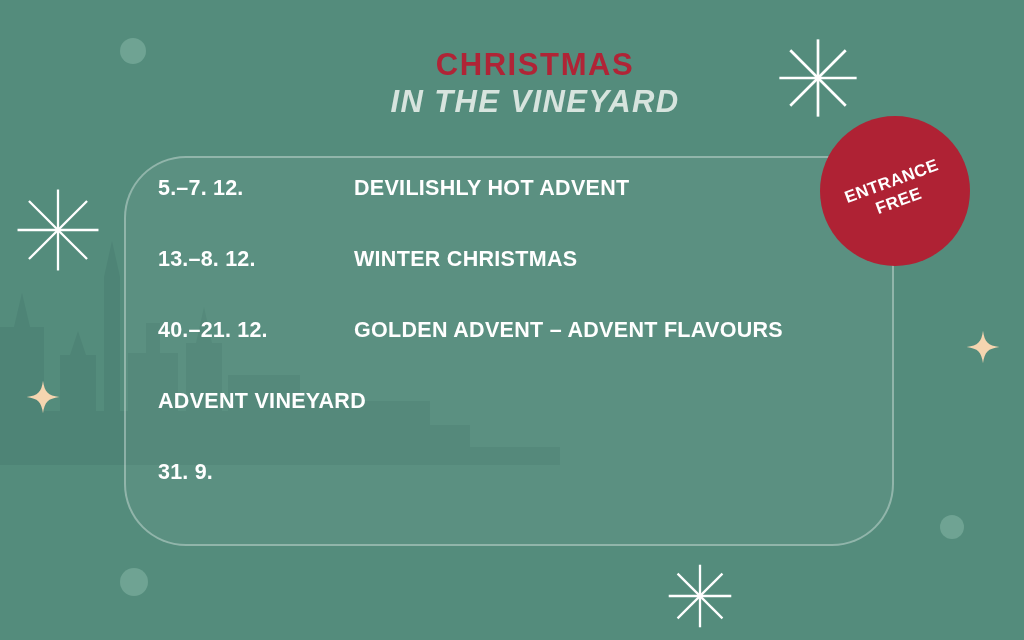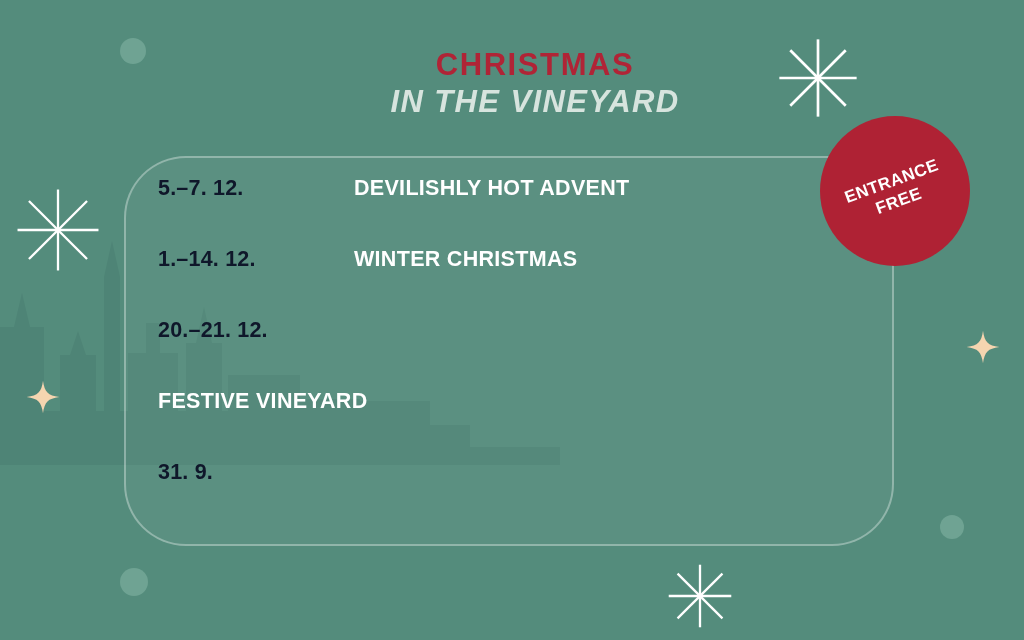--- a/index.html
+++ b/index.html
@@ -113,21 +113,21 @@
   }
 
   .schedule-row {
     display: flex;
     align-items: baseline;
     height: 71px;
   }
 
   .row-date {
     flex: 0 0 196px;
-    color: #0f172a;
+    color: #ffffff;
     font-size: 21.5px;
     font-weight: bold;
     letter-spacing: 0.2px;
     white-space: nowrap;
   }
 
   .row-title {
     color: #ffffff;
     font-size: 21.5px;
     font-weight: bold;
@@ -227,30 +227,31 @@
   <div id="programme-card"></div>
 
   <div id="schedule-list">
 
     <div class="schedule-row">
       <span class="row-date">5.–7. 12.</span>
       <span class="row-title">DEVILISHLY HOT ADVENT</span>
     </div>
 
     <div class="schedule-row">
-      <span class="row-date">1.–14. 12.</span>
+      <span class="row-date">13.–8. 12.</span>
       <span class="row-title">WINTER CHRISTMAS</span>
     </div>
 
     <div class="schedule-row">
-      <span class="row-date">20.–21. 12.</span>
-    </div>
-
-    <div class="schedule-row">
-      <span class="row-title">FESTIVE VINEYARD</span>
+      <span class="row-date">40.–21. 12.</span>
+      <span class="row-title">GOLDEN ADVENT – ADVENT FLAVOURS</span>
+    </div>
+
+    <div class="schedule-row">
+      <span class="row-title">ADVENT VINEYARD</span>
     </div>
 
     <div class="schedule-row">
       <span class="row-date">31. 9.</span>
     </div>
 
   </div>
 
   <div id="entrance-badge">
     <div id="badge-text">

